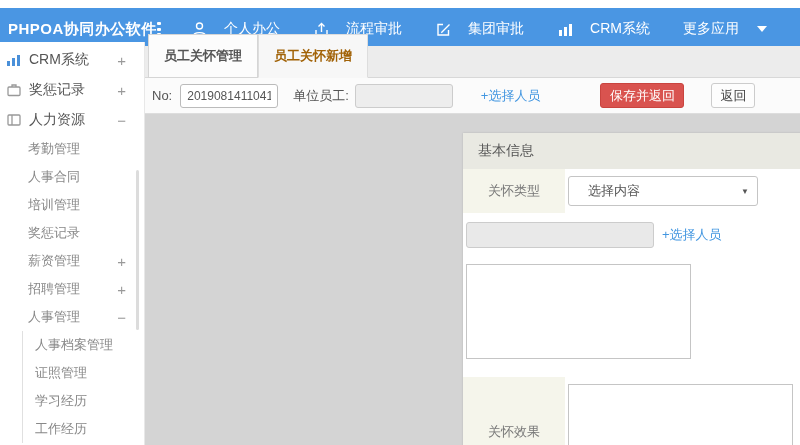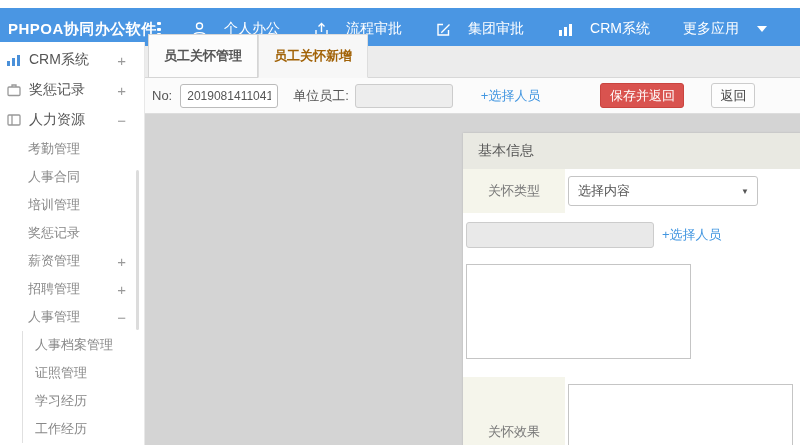--- a/index.html
+++ b/index.html
@@ -54,21 +54,21 @@
   .panel { position:absolute; left:318px; top:19px; width:420px; background:#fff; box-shadow:0 0 2px rgba(0,0,0,0.15); }
   .panel-header { height:36px; background:#e9e9e2; display:flex; align-items:center; padding-left:15px; font-size:14px; color:#555; }
   .frow { display:flex; align-items:stretch; }
   .flabel { width:102px; background:#f5f5eb; display:flex; align-items:center; justify-content:center; font-size:13px; color:#777; text-align:center; flex-shrink:0; }
   .fctrl { flex:1; background:#fff; display:flex; align-items:center; padding-left:3px; }
   .frow.r1 { height:44px; }
   .frow.r2 { height:44px; }
   .frow.r3 { height:120px; }
   .frow.r4 { height:110px; }
   .sel-wrap { position:relative; width:190px; height:30px; }
-  .sel-box { width:100%; height:100%; border:1px solid #c5c5c5; border-radius:3px; background:#fff; display:flex; align-items:center; padding-left:9px; font-size:13px; color:#555; cursor:pointer; }
+  .sel-box { width:100%; height:100%; border:1px solid #c5c5c5; border-radius:3px; background:#fff; display:flex; align-items:center; padding-left:19px; font-size:13px; color:#555; cursor:pointer; }
   .sel-caret { position:absolute; right:9px; top:50%; transform:translateY(-50%); font-size:8px; color:#555; }
   .f-input { width:188px; height:26px; background:#e9e9e9; border:1px solid #ccc; border-radius:3px; }
   .f-link { color:#4296e0; font-size:13px; margin-left:8px; cursor:pointer; text-decoration:none; white-space:nowrap; }
   .f-textarea { width:225px; height:95px; border:1px solid #c5c5c5; background:#fff; resize:none; font-family:"Liberation Sans","DejaVu Sans",sans-serif; }
   .fctrl.ta { align-items:flex-start; padding-top:7px; }
 </style>
 </head>
 <body>
 
 <div class="app">

